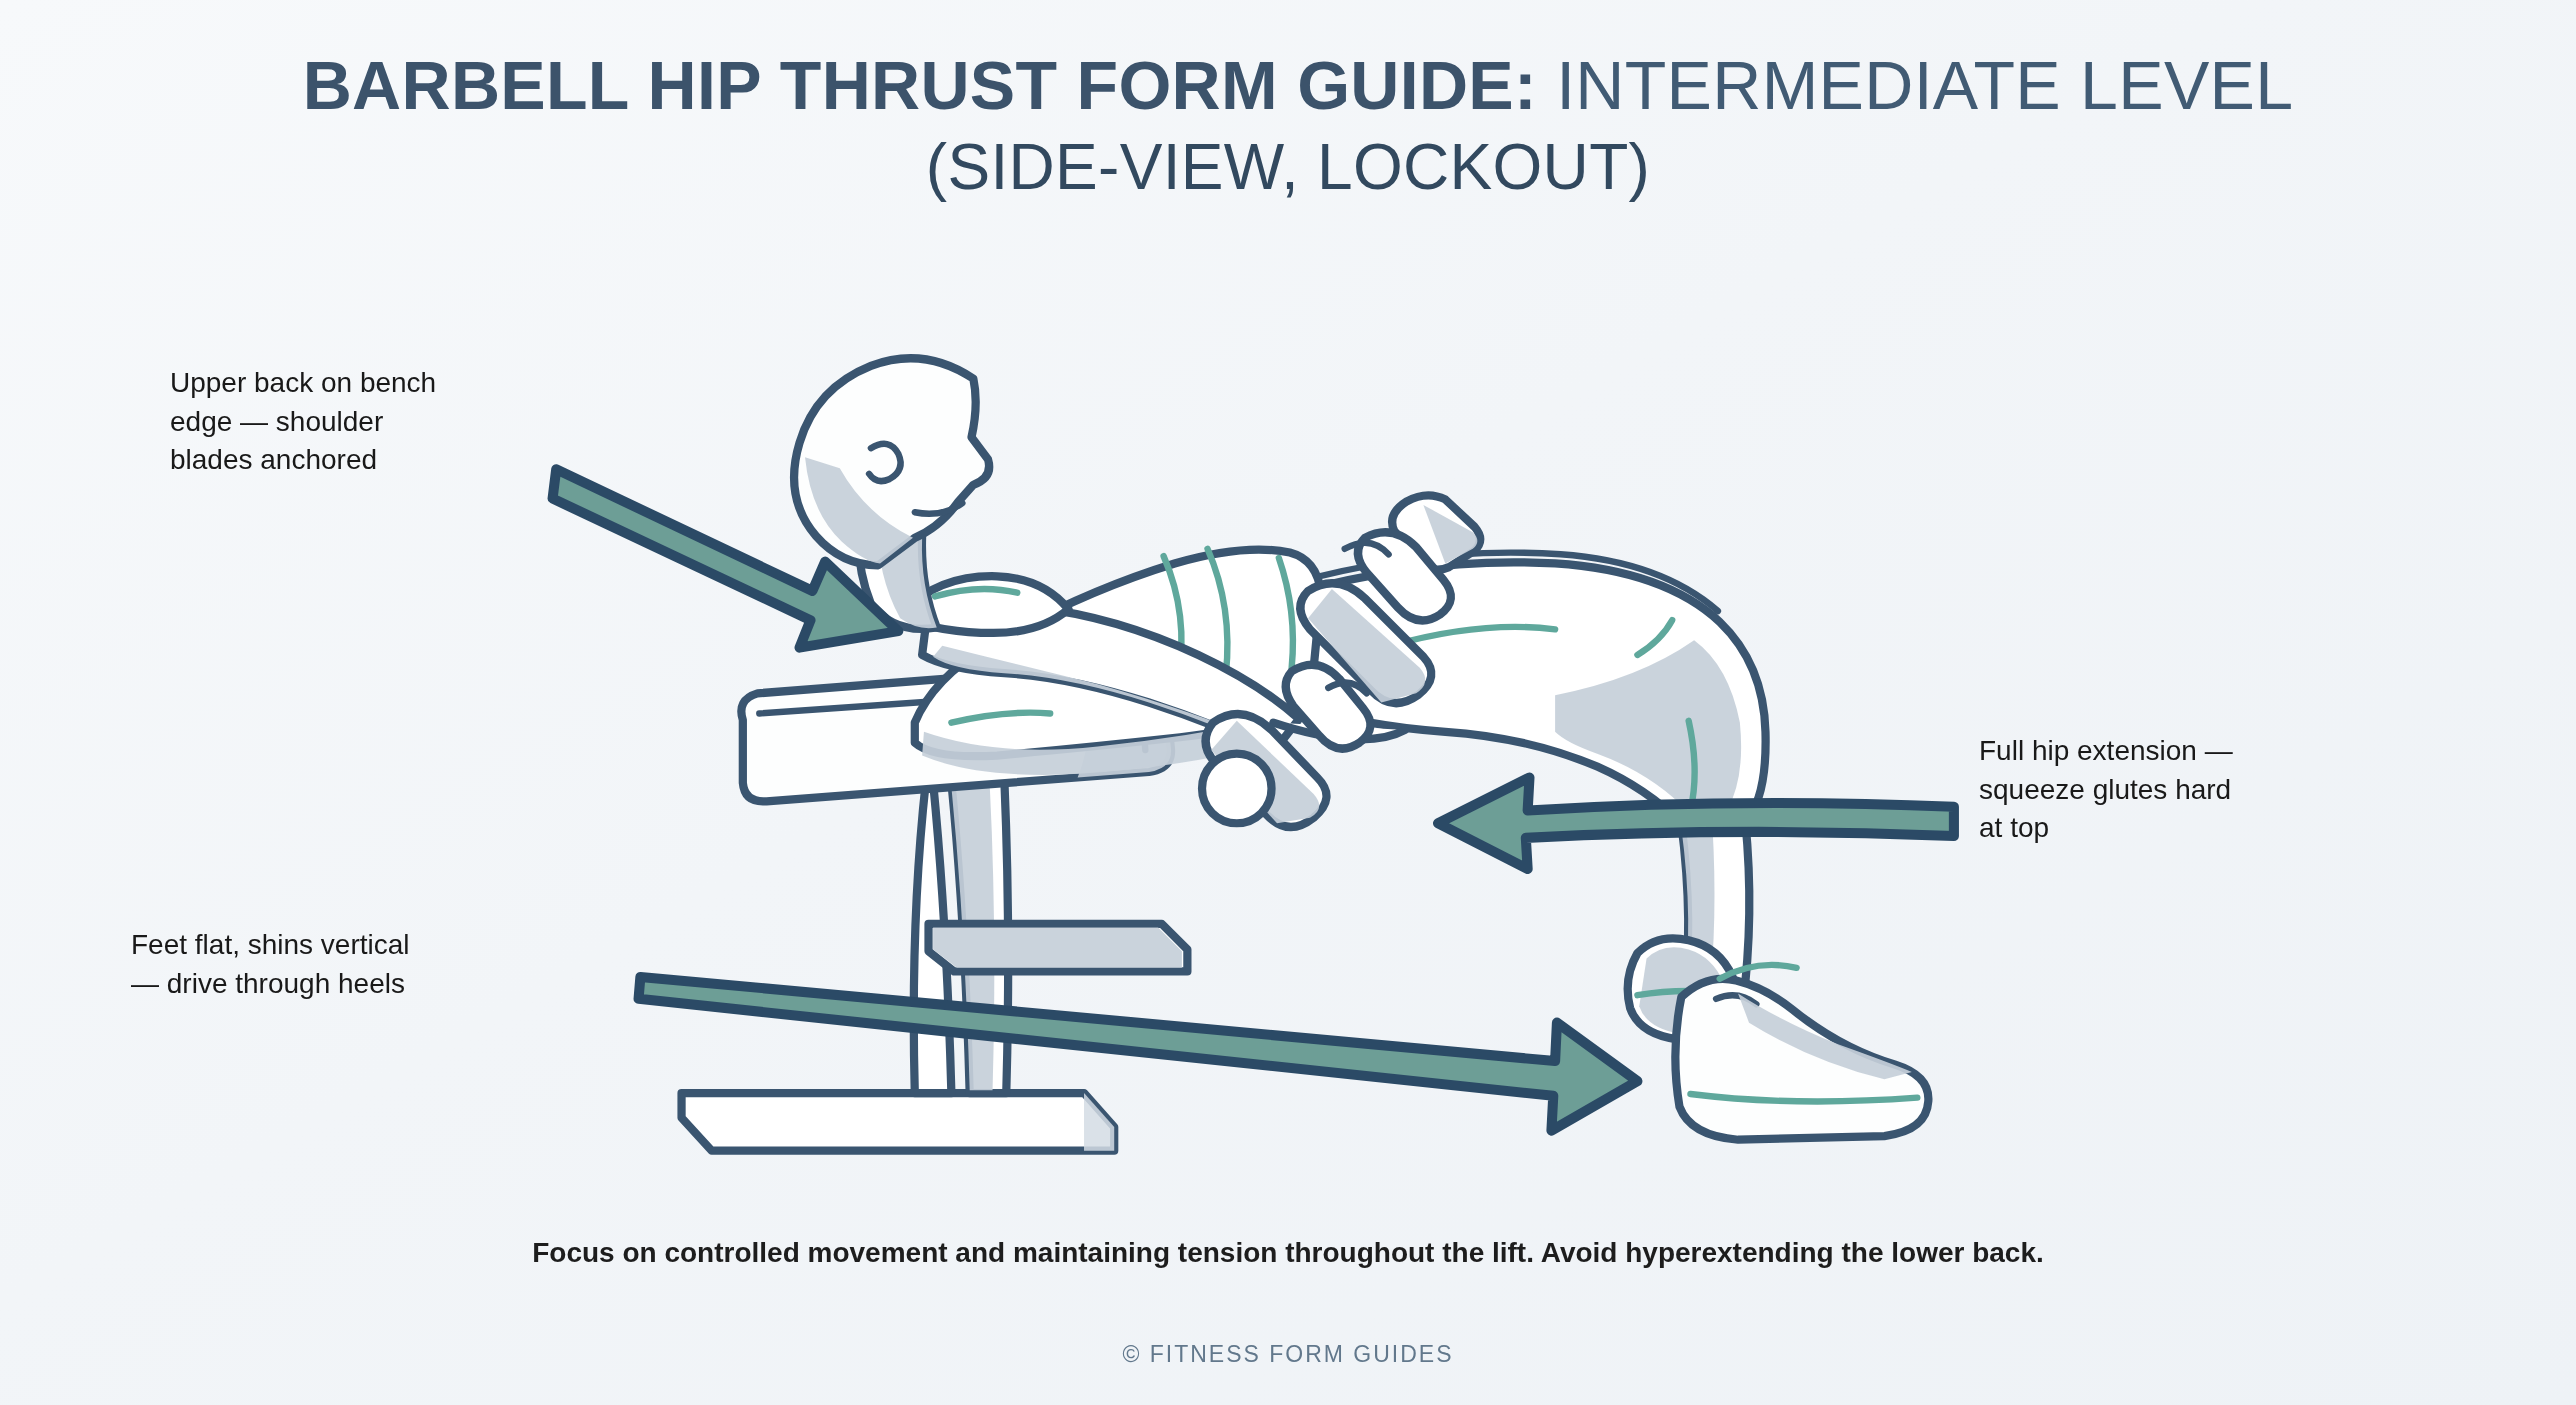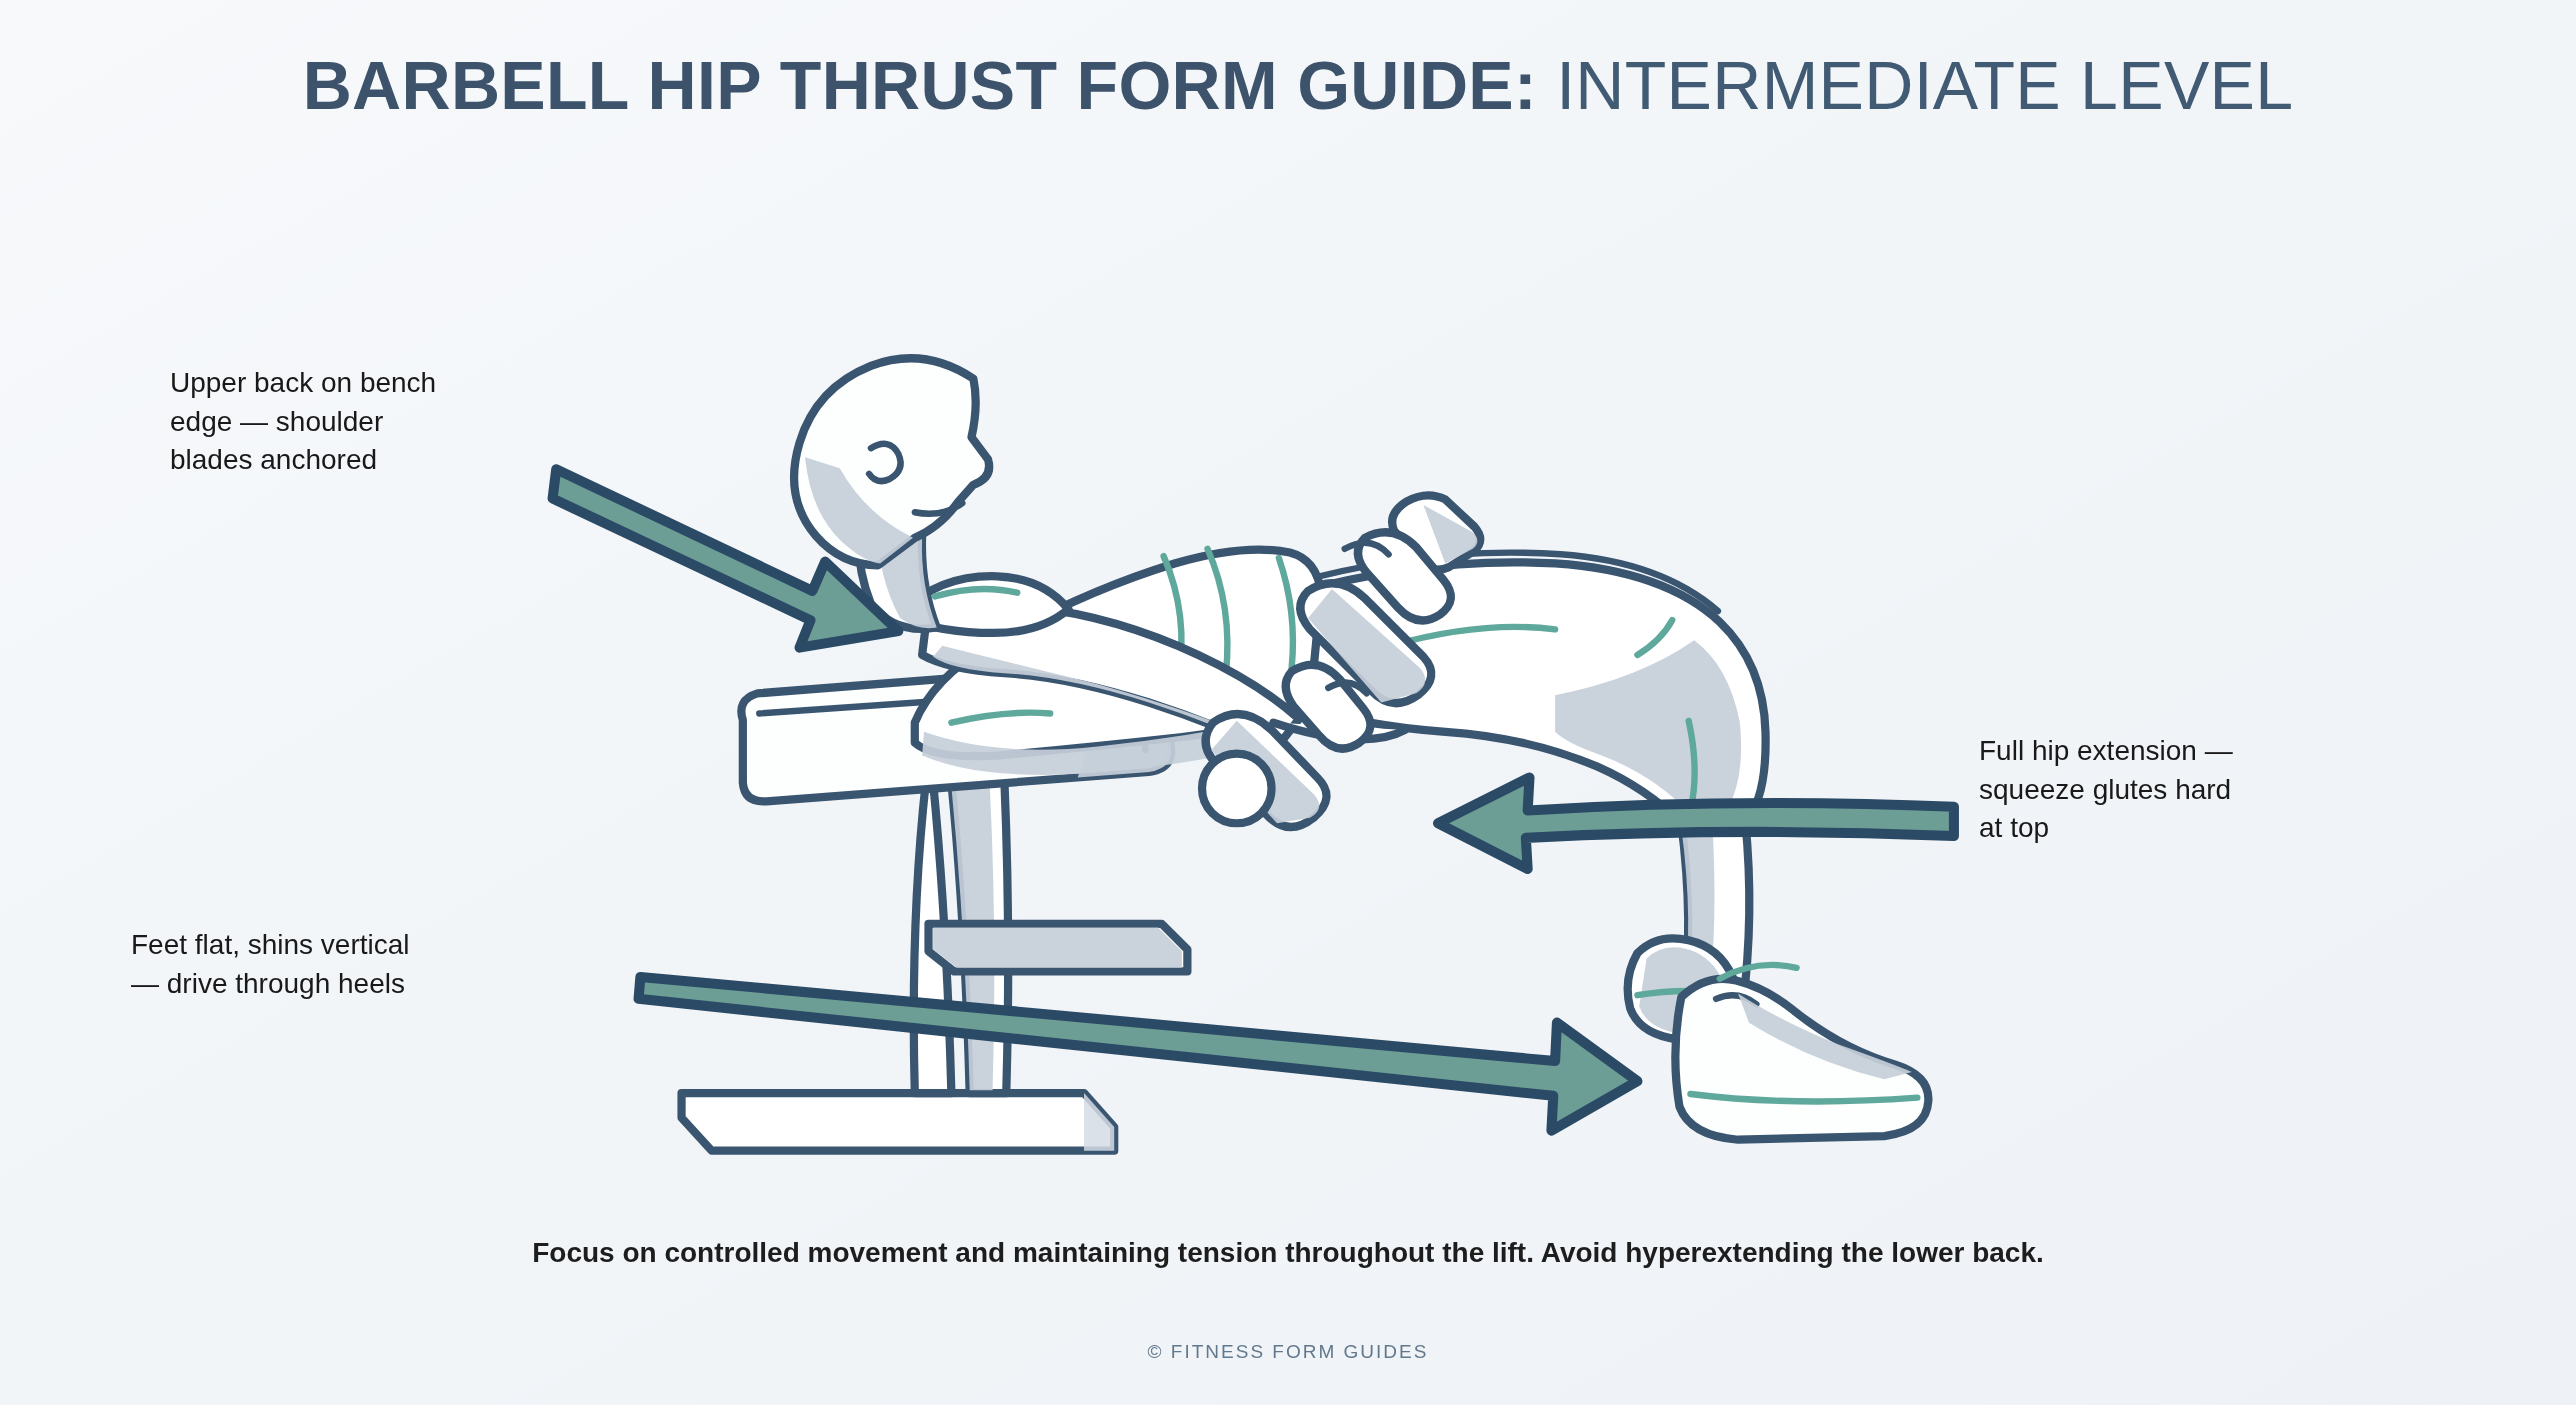--- a/index.html
+++ b/index.html
@@ -48,21 +48,21 @@
 
   
   #caption{
     position:absolute;left:0;right:0;top:1237px;
     text-align:center;
     font-size:28px;color:#1d1d1d;font-weight:700;
   }
   #copyright{
     position:absolute;left:0;right:0;top:1341px;
     text-align:center;
-    font-size:19px;color:#62788c;
+    font-size:23px;color:#62788c;
     letter-spacing:2px;font-weight:400;
   }
 
   
   #art{position:absolute;left:0;top:0;width:2576px;height:1405px;}
 </style>
 </head>
 <body>
 
 <div id="stage">
@@ -206,20 +206,21 @@
                            L1702 1118
                            L1790 1182
                            L1696 1236
                            L1698 1198
                            L698 1092 Z"></path>
     </g>
   </svg>
 
   <div id="title-block">
     <div class="title-line"><span class="t-bold">BARBELL HIP THRUST FORM GUIDE:</span><span class="t-light"> INTERMEDIATE LEVEL</span></div>
+    <div id="title-sub">(SIDE-VIEW, LOCKOUT)</div>
   </div>
 
   <div class="anno" id="anno-upperback">Upper back on bench
 edge — shoulder
 blades anchored</div>
   <div class="anno" id="anno-hipext">Full hip extension —
 squeeze glutes hard
 at top</div>
   <div class="anno" id="anno-feet">Feet flat, shins vertical
 — drive through heels</div>

